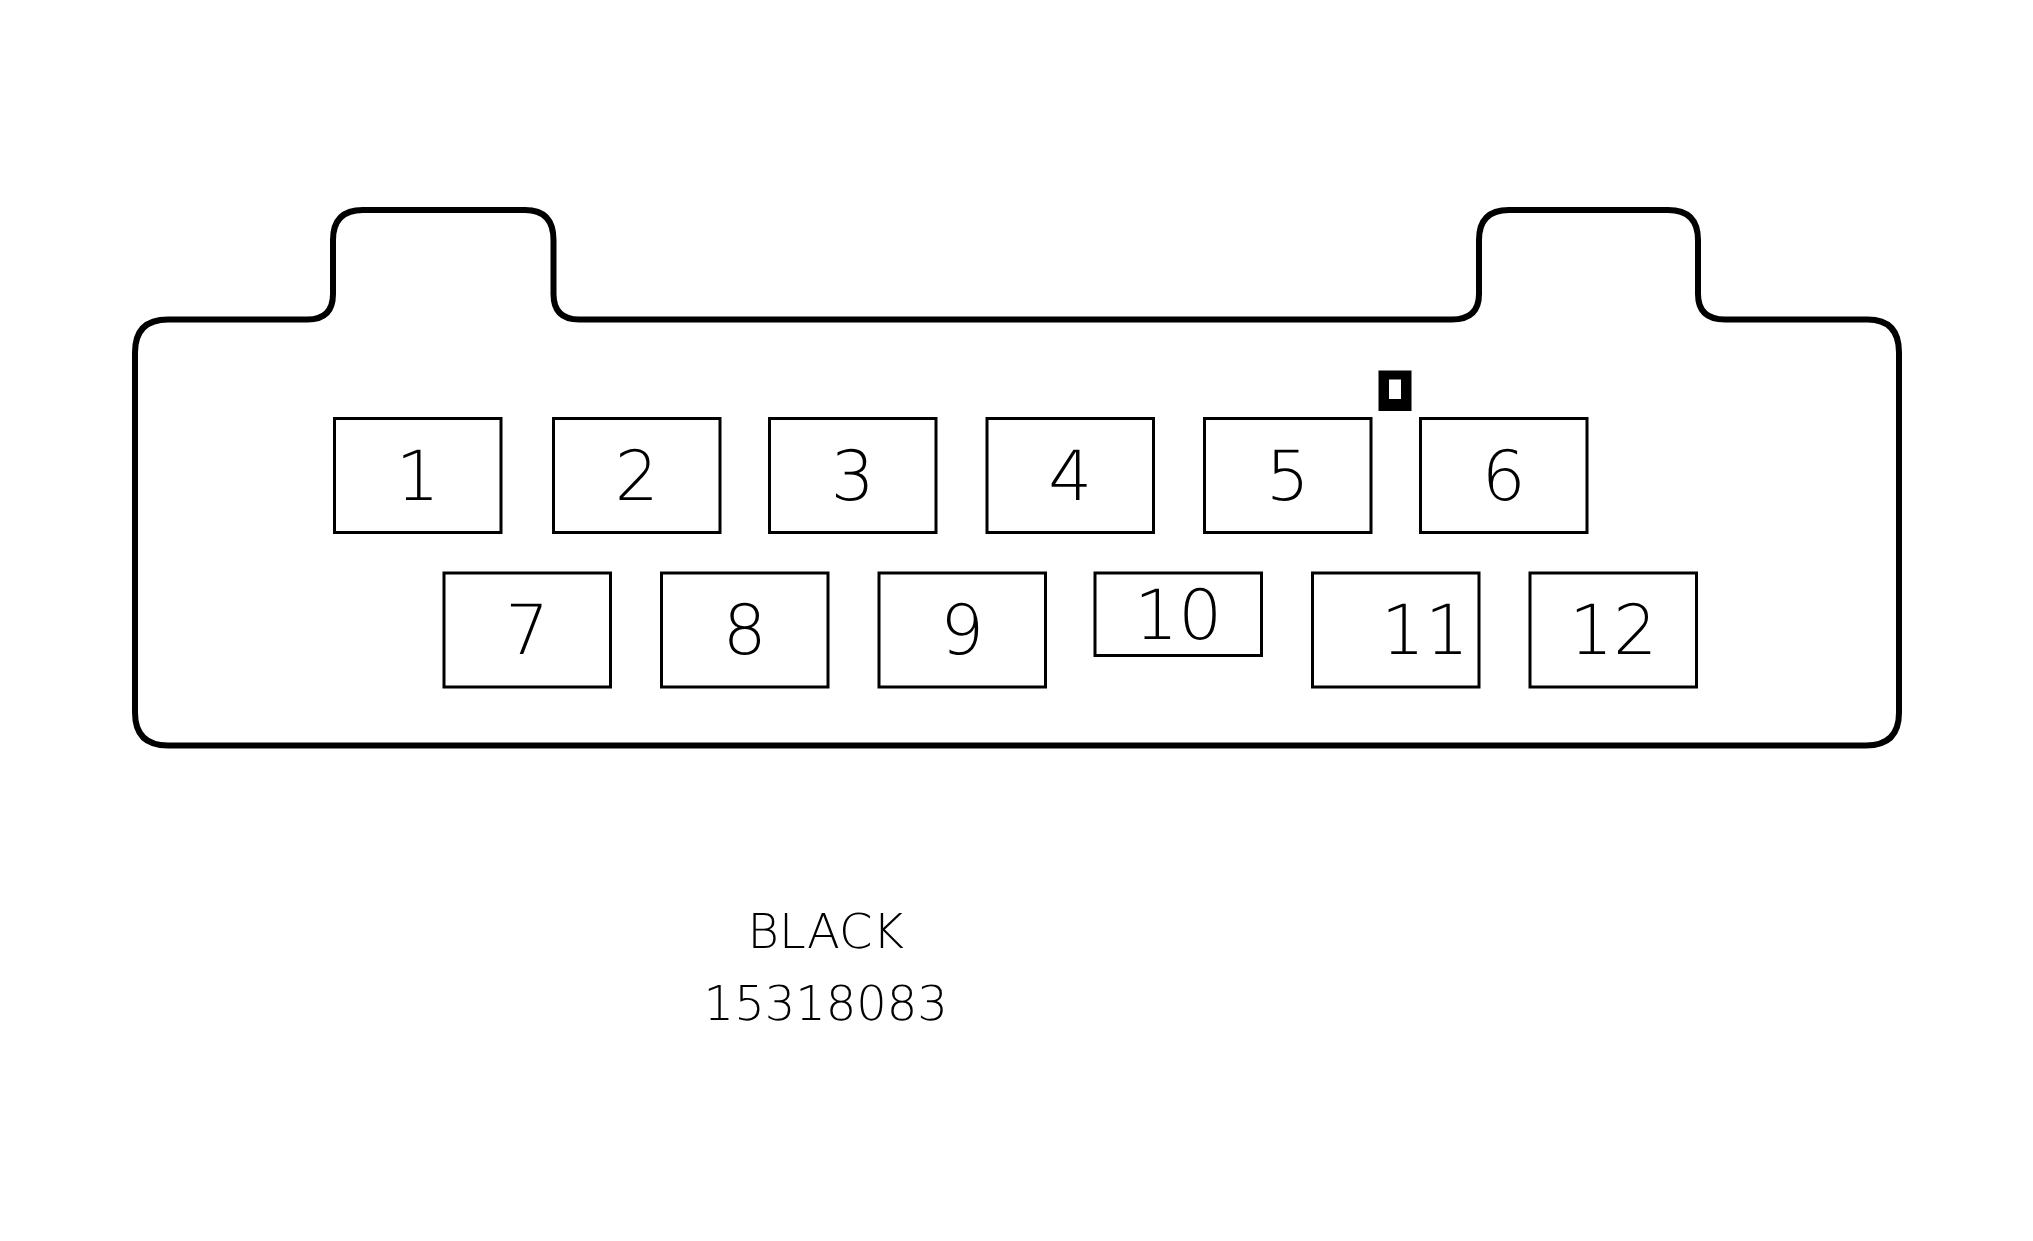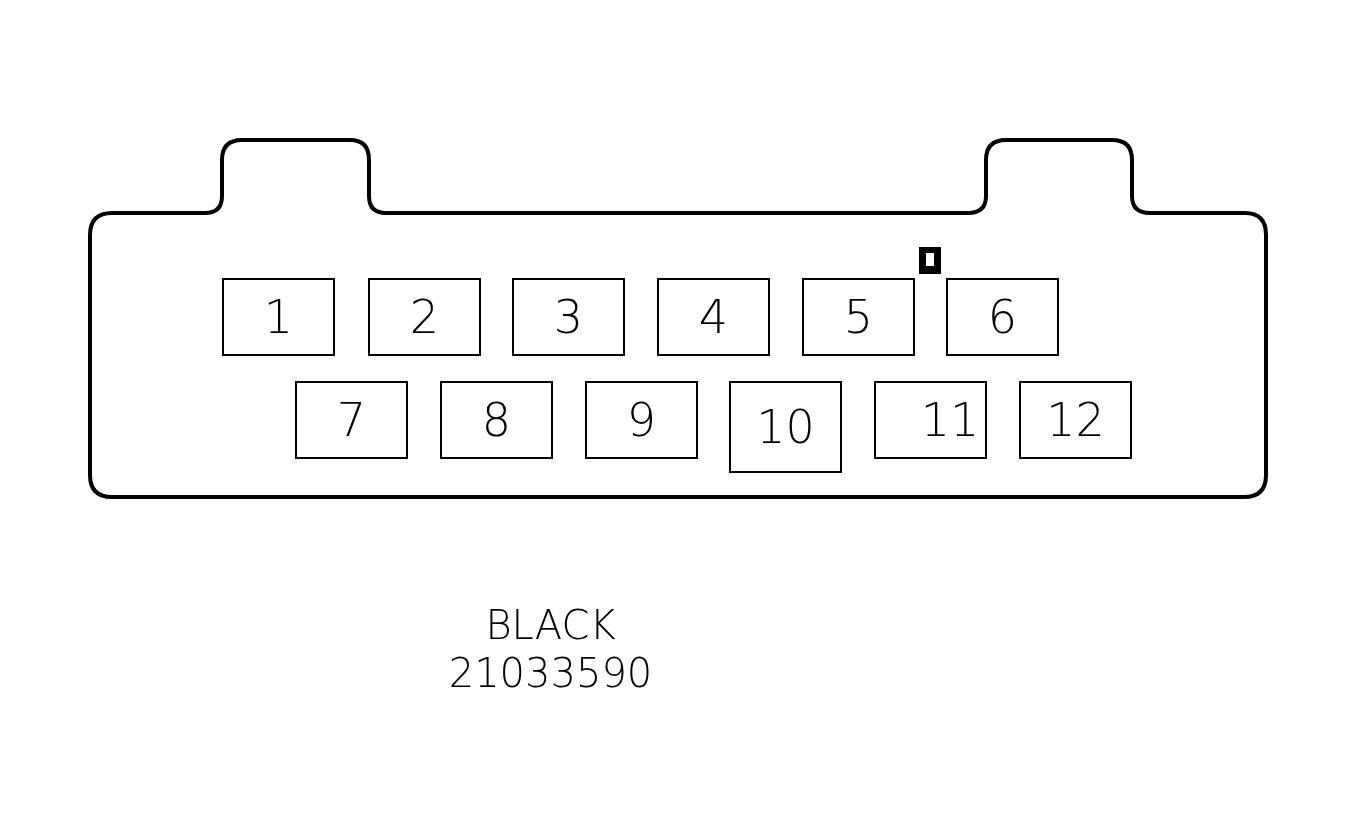--- a/index.html
+++ b/index.html
@@ -1,19 +1,19 @@
 <!DOCTYPE html>
 <html><head>
 <meta charset="utf-8">
 <style>
   html,body{margin:0;padding:0;background:#fff;}
   body{width:1355px;height:827px;position:relative;overflow:hidden;font-family:"DejaVu Sans",sans-serif;}
   svg{position:absolute;left:0;top:0;}
   .pin{position:absolute;box-sizing:border-box;border:2px solid #000;display:flex;align-items:center;justify-content:center;font-size:46px;font-weight:200;color:#000;font-family:"DejaVu Sans",sans-serif;}
-  .lbl{position:absolute;left:0;width:1101px;text-align:center;font-size:40px;color:#000;font-family:"DejaVu Sans",sans-serif;font-weight:200;}
+  .lbl{position:absolute;left:0;width:1101px;text-align:center;font-size:32px;color:#000;font-family:"DejaVu Sans",sans-serif;font-weight:200;}
 </style>
 </head>
 <body>
 
 <svg width="1355" height="827" viewBox="0 0 1355 827">
   <path d="M 90 235
            Q 90 213 112 213
            L 205 213 Q 222 213 222 196
            L 222 160 Q 222 140 242 140
            L 350 140 Q 369 140 369 160
@@ -32,19 +32,19 @@
 <div id="pins">
     <div class="pin" style="left: 222px; top: 278px; width: 113px; height: 78px;">1</div>
     <div class="pin" style="left: 368px; top: 278px; width: 113px; height: 78px;">2</div>
     <div class="pin" style="left: 512px; top: 278px; width: 113px; height: 78px;">3</div>
     <div class="pin" style="left: 657px; top: 278px; width: 113px; height: 78px;">4</div>
     <div class="pin" style="left: 802px; top: 278px; width: 113px; height: 78px;">5</div>
     <div class="pin" style="left: 946px; top: 278px; width: 113px; height: 78px;">6</div>
     <div class="pin" style="left: 295px; top: 381px; width: 113px; height: 78px;">7</div>
     <div class="pin" style="left: 440px; top: 381px; width: 113px; height: 78px;">8</div>
     <div class="pin" style="left: 585px; top: 381px; width: 113px; height: 78px;">9</div>
-    <div class="pin" style="left: 729px; top: 381px; width: 113px; height: 92px;">10</div>
+    <div class="pin" style="left: 729px; top: 381px; width: 113px; height: 57px;">10</div>
     <div class="pin" style="left: 874px; top: 381px; width: 113px; height: 78px; padding-left: 39px;">11</div>
     <div class="pin" style="left: 1019px; top: 381px; width: 113px; height: 78px; text-align: right;">12</div>
   </div>
 
 <div class="lbl" style="top:602px;">BLACK</div>
-<div class="lbl" style="top:650px;">21033590</div>
+<div class="lbl" style="top:650px;">15318083</div>
 
 </body></html>

